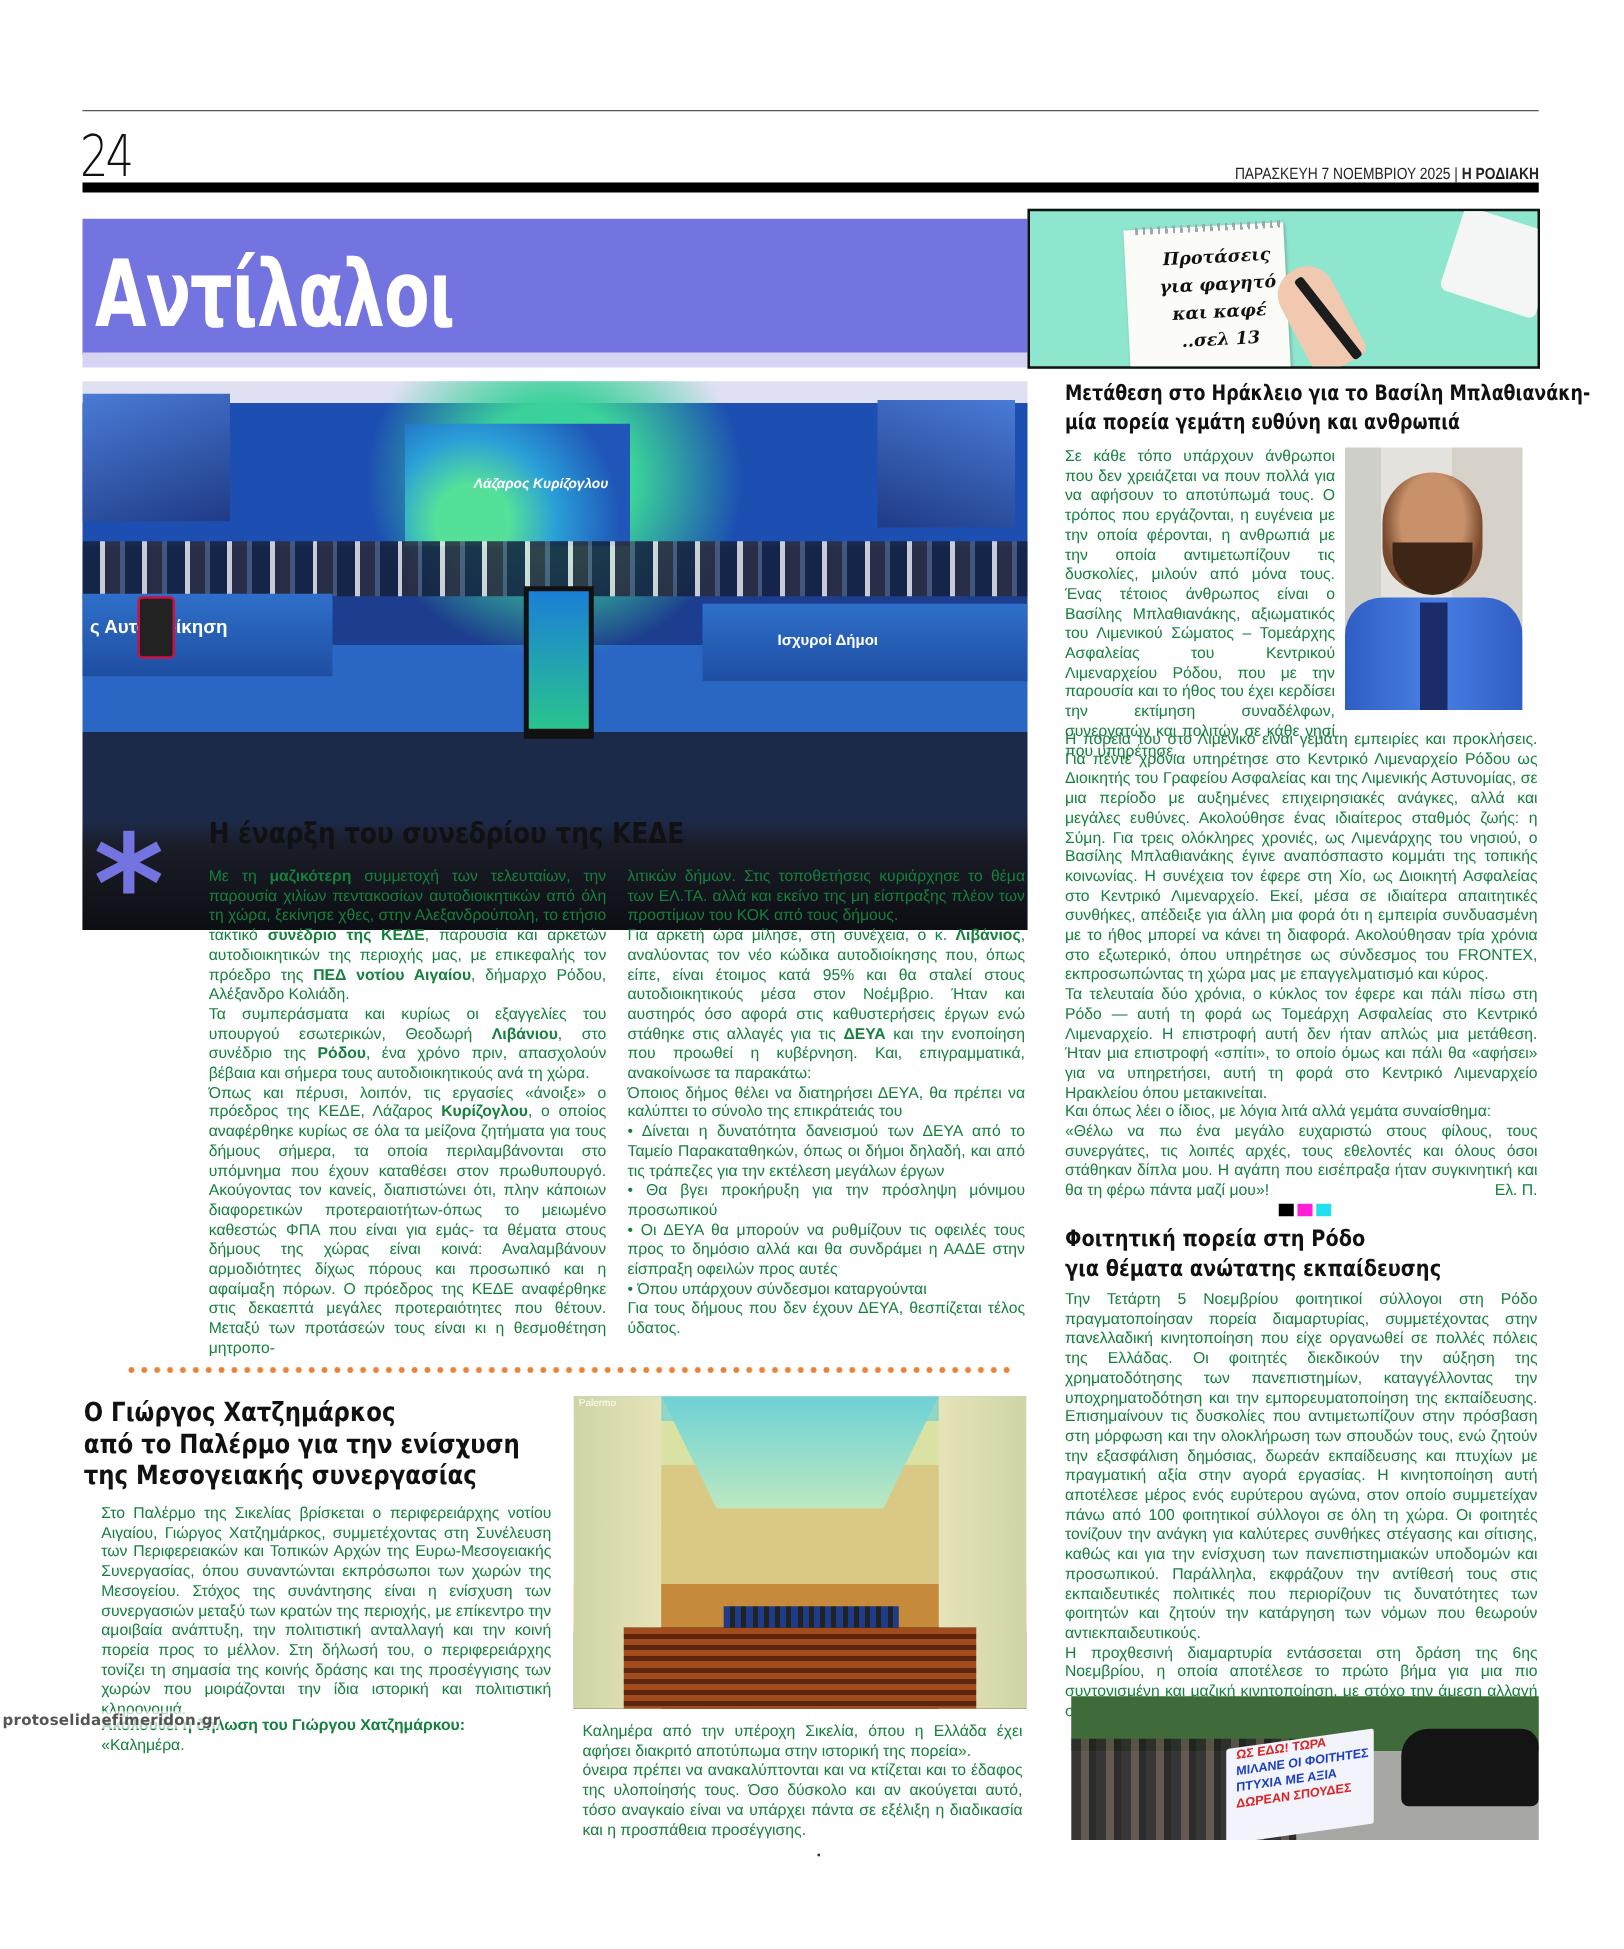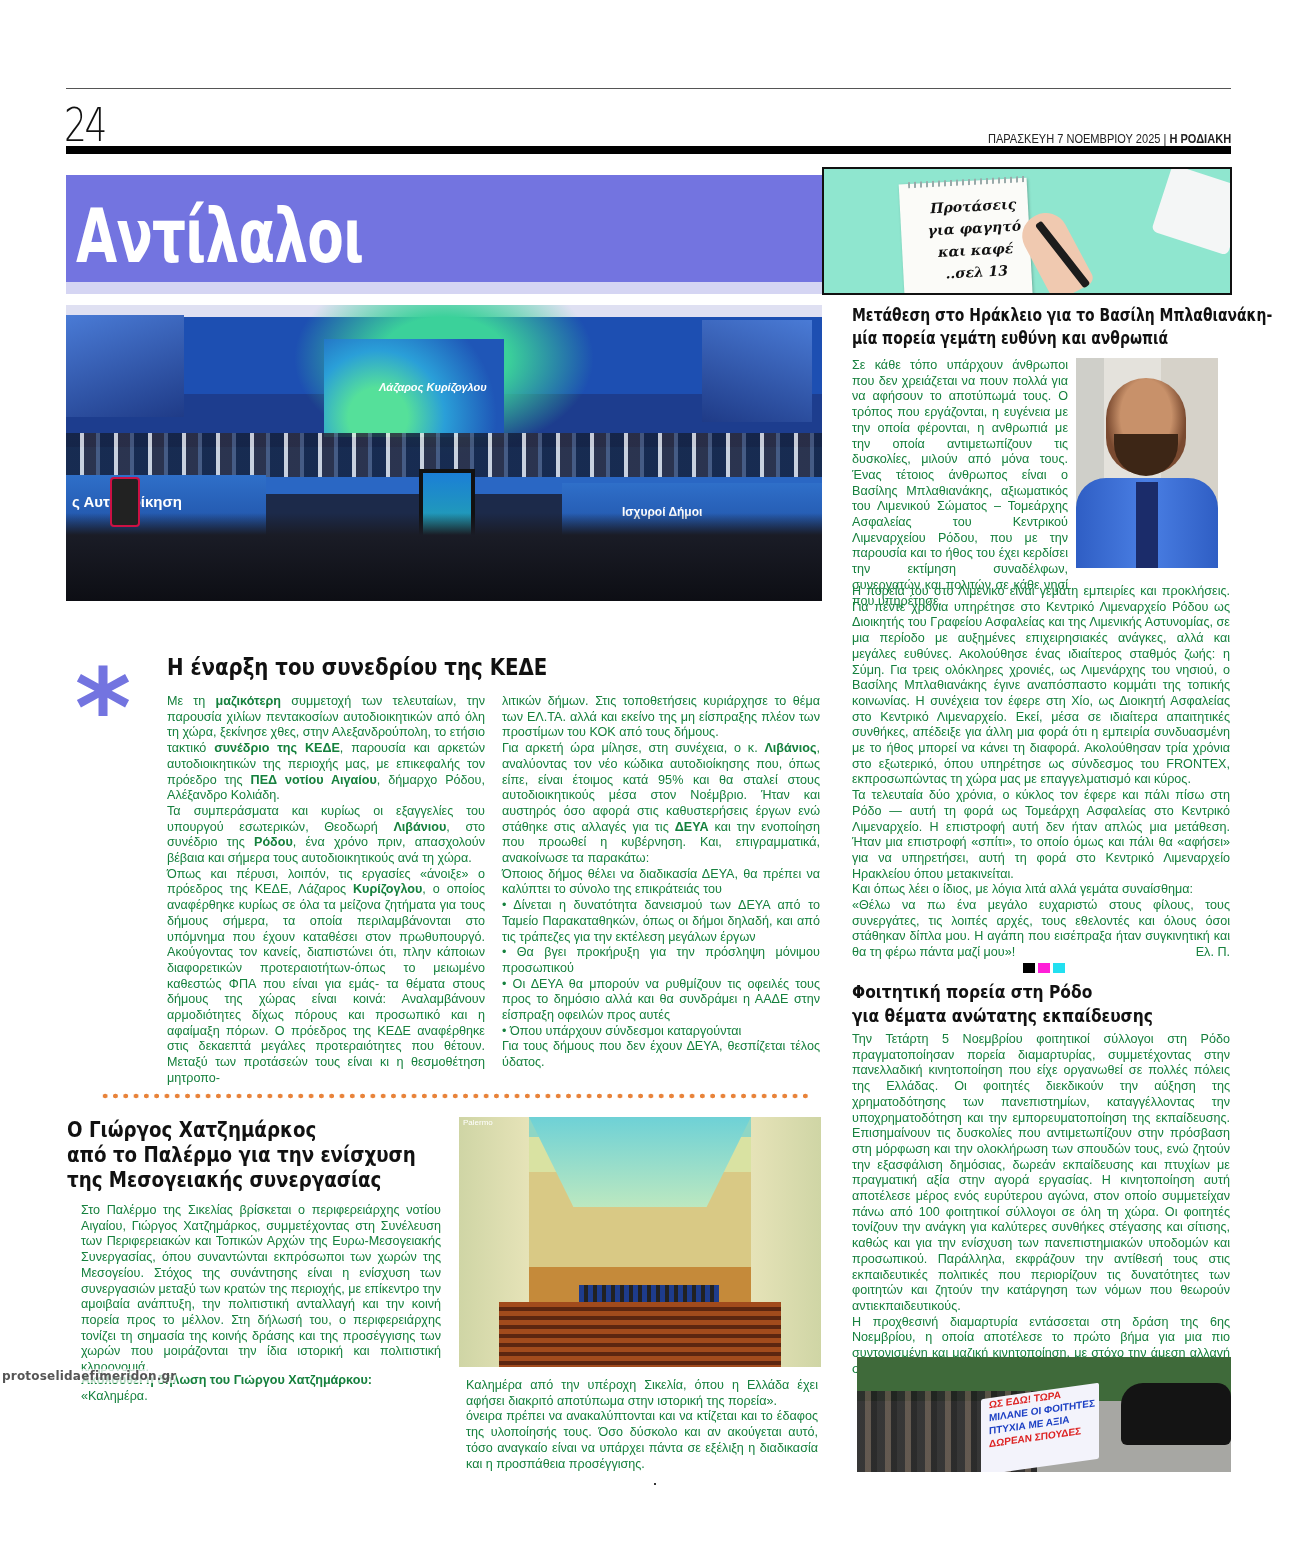--- a/index.html
+++ b/index.html
@@ -24,21 +24,21 @@
   .promo { left: 822px; top: 167px; width: 410px; height: 128px; border: 2px solid #111; background: #8fe6cf; overflow: hidden; }
   .promo .laptop { position: absolute; right: -10px; top: 6px; width: 80px; height: 70px; background: #f4f6f6; border-radius: 6px; transform: rotate(18deg); }
   .promo .notepad { position: absolute; left: 78px; top: 12px; width: 128px; height: 130px; background: #fbfbf8; transform: rotate(-3deg); box-shadow: 1px 1px 3px rgba(0,0,0,.25); }
   .promo .spiral { position: absolute; left: 84px; top: 10px; width: 120px; height: 6px; background: repeating-linear-gradient(90deg, #9aa 0 2px, transparent 2px 6px); transform: rotate(-3deg); }
   .promo .notetext { position: absolute; left: 96px; top: 26px; width: 110px; font-family: "DejaVu Serif", serif; font-style: italic; font-weight: 700; font-size: 14px; line-height: 22px; text-align: center; color: #111; transform: rotate(-3deg); }
   .promo .hand { position: absolute; left: 208px; top: 42px; width: 46px; height: 86px; background: #f0c9b0; border-radius: 22px 22px 8px 8px; transform: rotate(-28deg); }
   .promo .pen { position: absolute; left: 210px; top: 54px; width: 8px; height: 80px; background: #1c1c1c; transform: rotate(-38deg); transform-origin: top; border-radius: 3px; }
 
   
   .photo { overflow: hidden; }
-  .photo-kede { left: 66px; top: 305px; width: 756px; height: 296px;
+  .photo-kede { left: 66px; top: 305px; width: 756px; height: 439px;
     background:
       radial-gradient(ellipse at 50% 18%, #3bd19a 0 12%, transparent 28%),
       linear-gradient(180deg, #dfe0f2 0 4%, #1d4fb2 4% 30%, #1d3d8e 30% 48%, #2a67c4 48% 64%, #1c2a4a 64% 100%); }
   .photo-kede .screen-l { position:absolute; left: 0; top: 10px; width: 118px; height: 102px; background: linear-gradient(160deg,#4a7bd6,#1f3b87); }
   .photo-kede .screen-r { position:absolute; right: 10px; top: 15px; width: 110px; height: 102px; background: linear-gradient(200deg,#4a7bd6,#1f3b87); }
   .photo-kede .screen-c { position:absolute; left: 258px; top: 34px; width: 180px; height: 98px; background: radial-gradient(circle at 30% 80%, #55e09a 0 20%, #2a9fd8 45%, #1f56b7 80%); }
   .photo-kede .screen-c span { position:absolute; left: 55px; top: 42px; color:#fff; font-size: 11px; font-weight:700; font-style: italic; }
   .photo-kede .table-row { position:absolute; left: 0; top: 128px; width: 756px; height: 44px; background: repeating-linear-gradient(90deg, #14213d 0 14px, #e4e4e4 14px 18px, #2b2b3b 18px 30px, #4a5a7a 30px 34px); opacity: .85; }
   .photo-kede .table-front-l { position:absolute; left: 0; top: 170px; width: 200px; height: 66px; background: linear-gradient(180deg,#2f6fc9,#1e4ea2); }
   .photo-kede .table-front-l span { position:absolute; left: 6px; top: 18px; color:#fff; font-weight:700; font-size: 15px; }
@@ -156,21 +156,21 @@
 
 <div class="abs col col-a">
   <p><span>Με τη </span><b>μαζικότερη</b><span> συμμετοχή των τελευταίων, την παρουσία χιλίων πεντακοσίων αυτοδιοικητικών από όλη τη χώρα, ξεκίνησε χθες, στην Αλεξανδρούπολη, το ετήσιο τακτικό </span><b>συνέδριο της ΚΕΔΕ</b><span>, παρουσία και αρκετών αυτοδιοικητικών της περιοχής μας, με επικεφαλής τον πρόεδρο της </span><b>ΠΕΔ νοτίου Αιγαίου</b><span>, δήμαρχο Ρόδου, Αλέξανδρο Κολιάδη.</span></p>
   <p><span>Τα συμπεράσματα και κυρίως οι εξαγγελίες του υπουργού εσωτερικών, Θεοδωρή </span><b>Λιβάνιου</b><span>, στο συνέδριο της </span><b>Ρόδου</b><span>, ένα χρόνο πριν, απασχολούν βέβαια και σήμερα τους αυτοδιοικητικούς ανά τη χώρα.</span></p>
   <p><span>Όπως και πέρυσι, λοιπόν, τις εργασίες «άνοιξε» ο πρόεδρος της ΚΕΔΕ, Λάζαρος </span><b>Κυρίζογλου</b><span>, ο οποίος αναφέρθηκε κυρίως σε όλα τα μείζονα ζητήματα για τους δήμους σήμερα, τα οποία περιλαμβάνονται στο υπόμνημα που έχουν καταθέσει στον πρωθυπουργό. Ακούγοντας τον κανείς, διαπιστώνει ότι, πλην κάποιων διαφορετικών προτεραιοτήτων-όπως το μειωμένο καθεστώς ΦΠΑ που είναι για εμάς- τα θέματα στους δήμους της χώρας είναι κοινά: Αναλαμβάνουν αρμοδιότητες δίχως πόρους και προσωπικό και η αφαίμαξη πόρων. Ο πρόεδρος της ΚΕΔΕ αναφέρθηκε στις δεκαεπτά μεγάλες προτεραιότητες που θέτουν. Μεταξύ των προτάσεών τους είναι κι η θεσμοθέτηση μητροπο-</span></p>
 </div>
 
 <div class="abs col col-b">
   <p>λιτικών δήμων. Στις τοποθετήσεις κυριάρχησε το θέμα των ΕΛ.ΤΑ. αλλά και εκείνο της μη είσπραξης πλέον των προστίμων του ΚΟΚ από τους δήμους.</p>
   <p><span>Για αρκετή ώρα μίλησε, στη συνέχεια, ο κ. </span><b>Λιβάνιος</b><span>, αναλύοντας τον νέο κώδικα αυτοδιοίκησης που, όπως είπε, είναι έτοιμος κατά 95% και θα σταλεί στους αυτοδιοικητικούς μέσα στον Νοέμβριο. Ήταν και αυστηρός όσο αφορά στις καθυστερήσεις έργων ενώ στάθηκε στις αλλαγές για τις </span><b>ΔΕΥΑ</b><span> και την ενοποίηση που προωθεί η κυβέρνηση. Και, επιγραμματικά, ανακοίνωσε τα παρακάτω:</span></p>
-  <p>Όποιος δήμος θέλει να διαδικασία ΔΕΥΑ, θα πρέπει να καλύπτει το σύνολο της επικράτειάς του</p>
+  <p>Όποιος δήμος θέλει να διατηρήσει ΔΕΥΑ, θα πρέπει να καλύπτει το σύνολο της επικράτειάς του</p>
   <p>• Δίνεται η δυνατότητα δανεισμού των ΔΕΥΑ από το Ταμείο Παρακαταθηκών, όπως οι δήμοι δηλαδή, και από τις τράπεζες για την εκτέλεση μεγάλων έργων</p>
   <p>• Θα βγει προκήρυξη για την πρόσληψη μόνιμου προσωπικού</p>
   <p>• Οι ΔΕΥΑ θα μπορούν να ρυθμίζουν τις οφειλές τους προς το δημόσιο αλλά και θα συνδράμει η ΑΑΔΕ στην είσπραξη οφειλών προς αυτές</p>
   <p>• Όπου υπάρχουν σύνδεσμοι καταργούνται</p>
   <p>Για τους δήμους που δεν έχουν ΔΕΥΑ, θεσπίζεται τέλος ύδατος.</p>
 </div>
 
 <div class="abs h-right">
   <div>Μετάθεση στο Ηράκλειο για το Βασίλη Μπλαθιανάκη-</div>
   <div>μία πορεία γεμάτη ευθύνη και ανθρωπιά</div>

